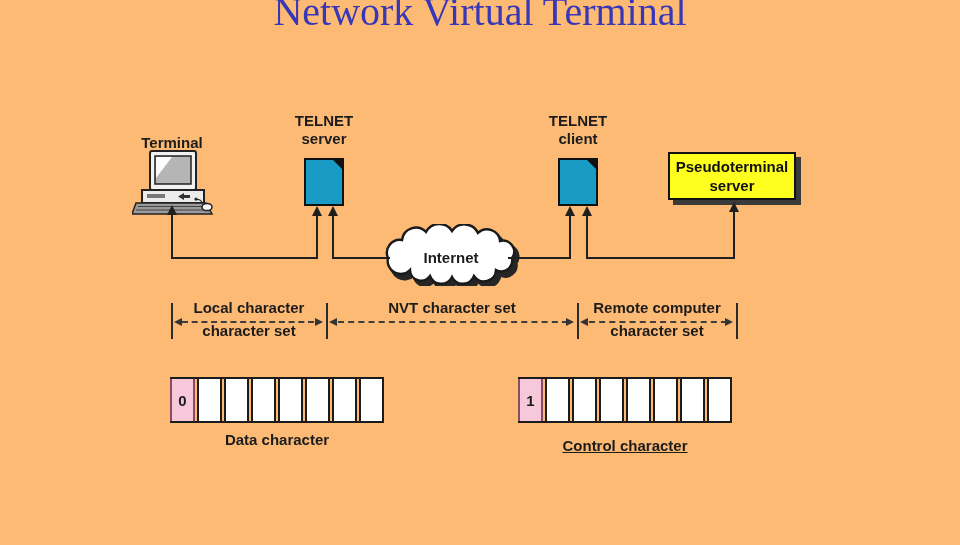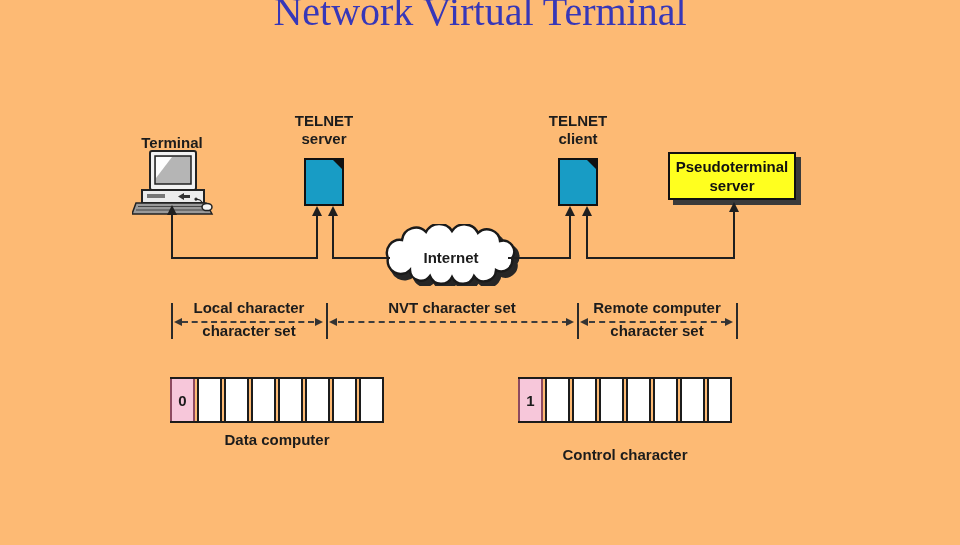--- a/index.html
+++ b/index.html
@@ -141,29 +141,29 @@
       <span>0</span>
     </div>
     <div class="cell"></div>
     <div class="cell"></div>
     <div class="cell"></div>
     <div class="cell"></div>
     <div class="cell"></div>
     <div class="cell"></div>
     <div class="cell"></div>
   </div>
-  <div class="caption" style="left:177px;top:431px;">Data computer</div>
+  <div class="caption" style="left:177px;top:431px;">Data character</div>
 
   <div class="byte-row" style="left:518px;top:377px;">
     <div class="cell pink">
       <span>1</span>
     </div>
     <div class="cell"></div>
     <div class="cell"></div>
     <div class="cell"></div>
     <div class="cell"></div>
     <div class="cell"></div>
     <div class="cell"></div>
     <div class="cell"></div>
   </div>
-  <div class="caption" style="left:525px;top:446px;">Control character</div>
+  <div class="caption" style="left:525px;top:437px;text-decoration:underline;">Control character</div>
 
 </div>
 
 </body></html>

